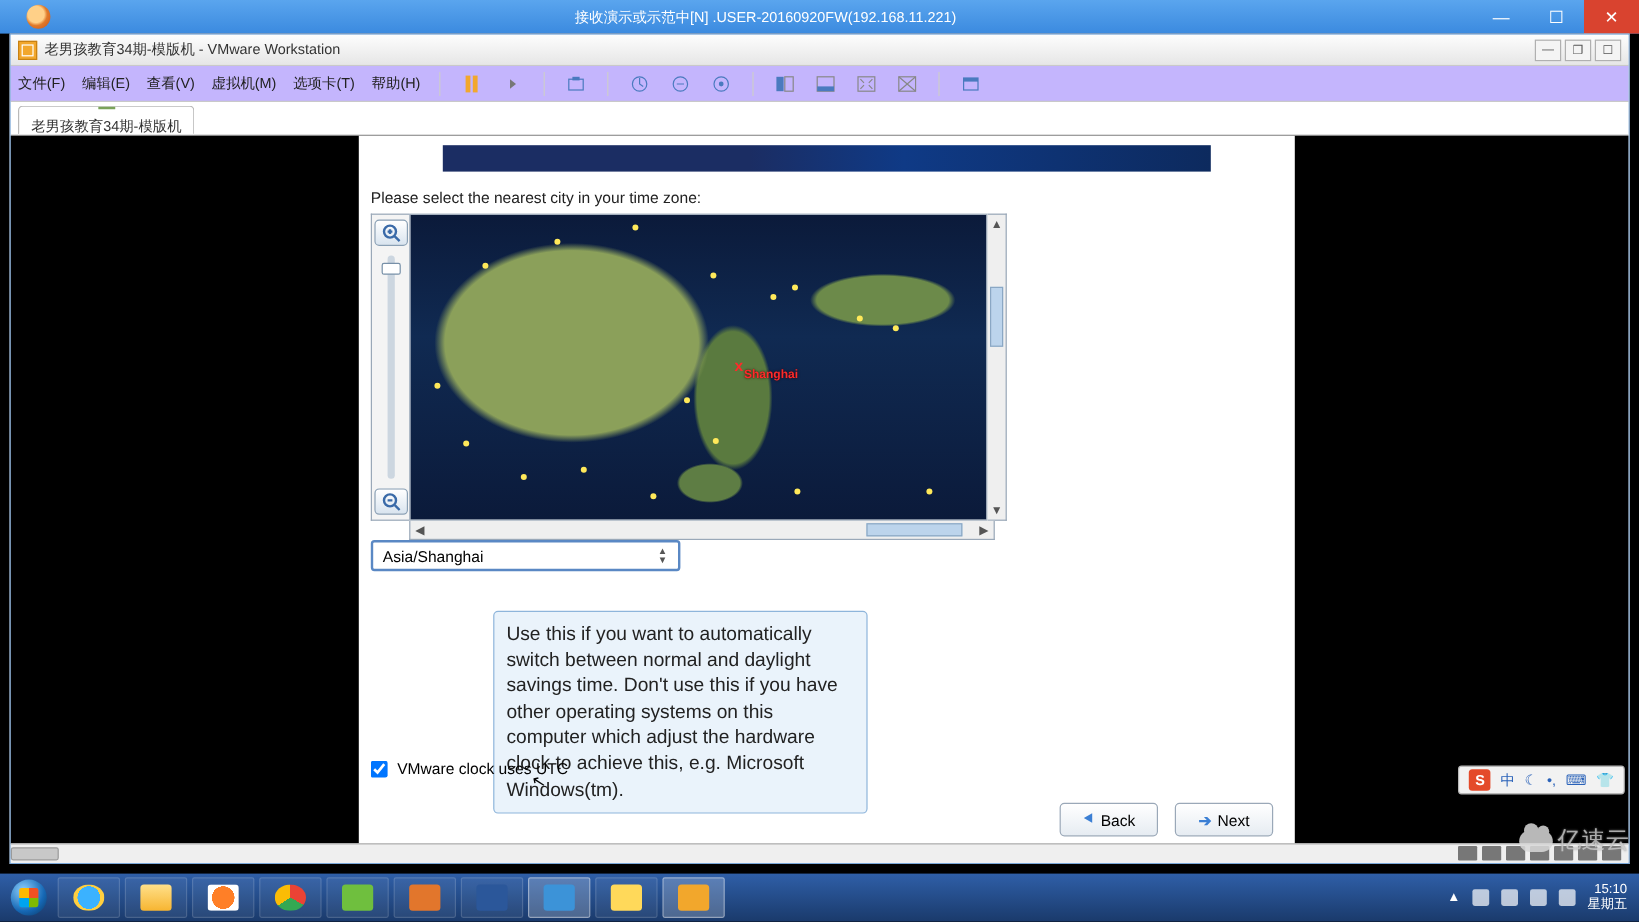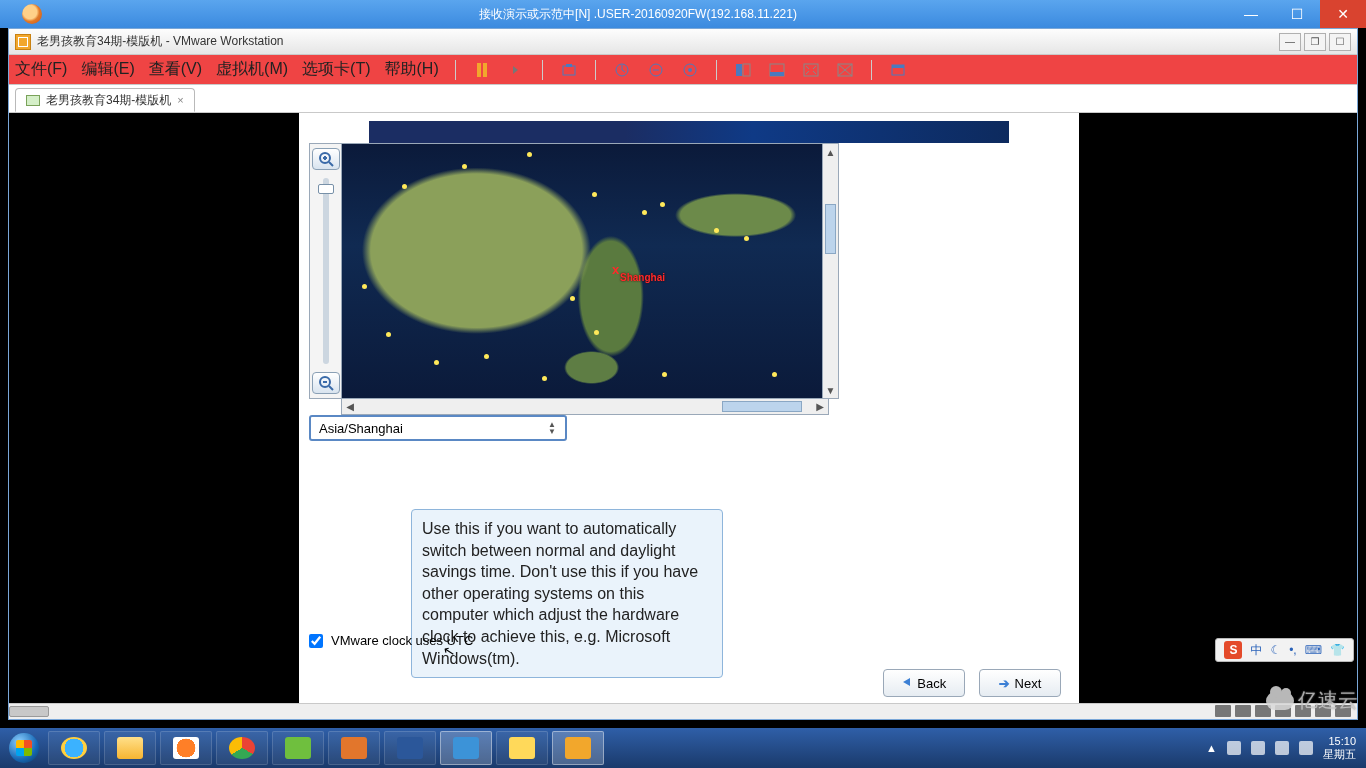--- a/index.html
+++ b/index.html
@@ -33,39 +33,39 @@
 .vmw-title .vm-logo {
   width:16px; height:16px; background:#f2a72c; border:1px solid #c88112;
   position:relative; margin-right:6px;
 }
 .vmw-title .vm-logo:before{content:"";position:absolute;inset:2px;border:1px solid #fff;}
 .vmw-title .spacer { flex:1; }
 .vmw-title .tb { width:22px; height:18px; border:1px solid #b0b0b0; background:#f4f4f4; margin-left:3px; display:flex;align-items:center;justify-content:center;font-size:10px;color:#555;}
 
 .vmw-menu {
   height: 30px; border-bottom: 1px solid #c9c9c9;
-  display: flex; align-items: center; font-size: 16px; padding: 0 6px; gap: 14px;
-  background:#ef4444;
+  display: flex; align-items: center; font-size: 12px; padding: 0 6px; gap: 14px;
+  background:#c4b5fd;
 }
 .vmw-menu .mi { color:#222; }
 .vmw-menu .sep { width:1px; height:20px; background:#ccc; margin:0 2px;}
 .vmw-menu .ticon { width:20px; height:20px; display:flex; align-items:center; justify-content:center; }
 .vmw-menu .pause { display:flex; gap:2px; }
 .vmw-menu .pause span{ width:4px;height:14px;background:#f2a72c;}
 .vmw-menu .tri { width:0;height:0;border-left:5px solid #777;border-top:4px solid transparent;border-bottom:4px solid transparent;}
 .vmw-menu svg{display:block}
 
 .vmw-tabs {
   height: 28px; background:#fff; border-bottom:1px solid #c9c9c9;
   display:flex; align-items:flex-end; padding-left:6px;
 }
 .vmw-tab {
   height:24px; border:1px solid #b9b9b9; border-bottom:1px solid #fff;
   background:#fff; border-radius:4px 4px 0 0; padding:0 10px;
-  display:flex; align-items:center; font-size:12px; gap:6px;
+  display:flex; align-items:center; font-size:12px; gap:6px;flex-direction:column;
 }
 .vmw-tab .mon{width:14px;height:11px;border:1px solid #7aa25a;background:#d5efc8;}
 .vmw-tab .tx{color:#333;}
 .vmw-tab .x{color:#888;font-size:11px;}
 
 .vm-viewport {
   position:absolute; left:0; right:0; top:84px; bottom:16px;
   background:#000; overflow:hidden;
 }
 .hscroll { position:absolute; left:0; right:0; bottom:0; height:16px; background:#efefef; border-top:1px solid #c9c9c9;}
@@ -287,20 +287,21 @@
       <span class="mon"></span>
       <span class="tx">老男孩教育34期-模版机</span>
       <span class="x">×</span>
     </div>
   </div>
 
   <div class="vm-viewport">
 
     <div class="installer">
       <div class="banner"></div>
+      <div class="prompt">Please select the nearest city in your time zone:</div>
 
       <div class="map-wrap">
         <div class="zoom-col">
           <div class="zbtn">
             <svg width="16" height="16">
                 <circle cx="7" cy="7" r="5" fill="none" stroke="#3a6aa8" stroke-width="2"></circle>
                 <line x1="11" y1="11" x2="15" y2="15" stroke="#3a6aa8" stroke-width="2"></line>
                 <line x1="5" y1="7" x2="9" y2="7" stroke="#3a6aa8" stroke-width="2"></line>
                 <line x1="7" y1="5" x2="7" y2="9" stroke="#3a6aa8" stroke-width="2"></line>
               </svg>

